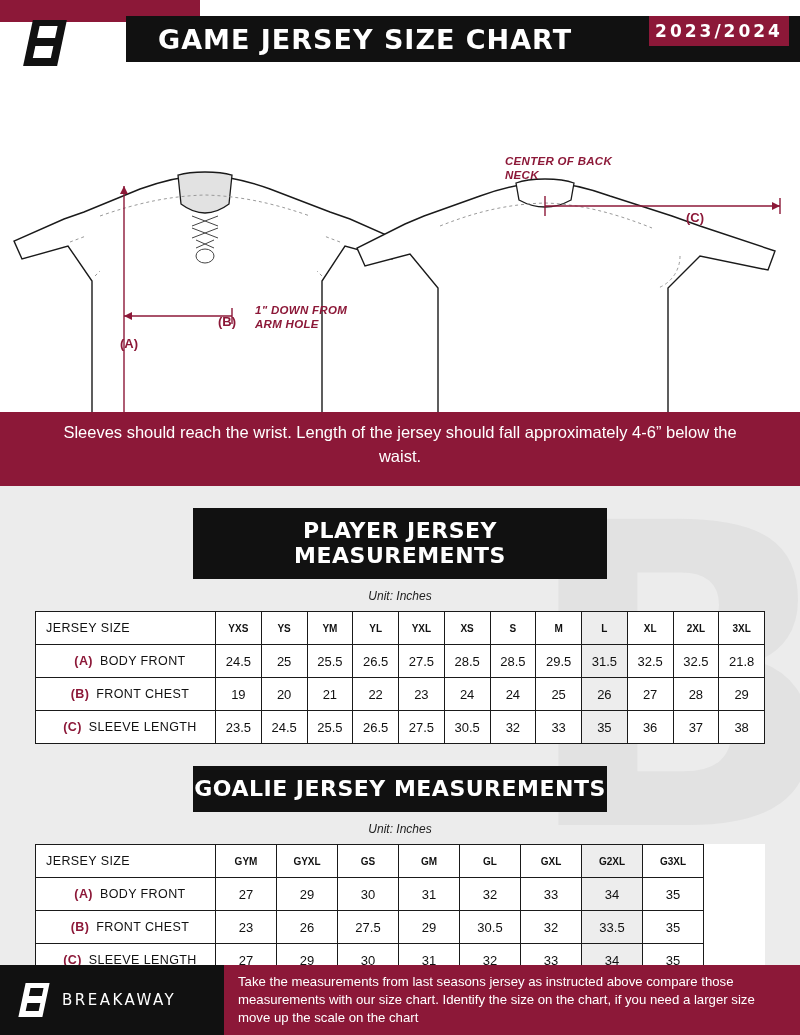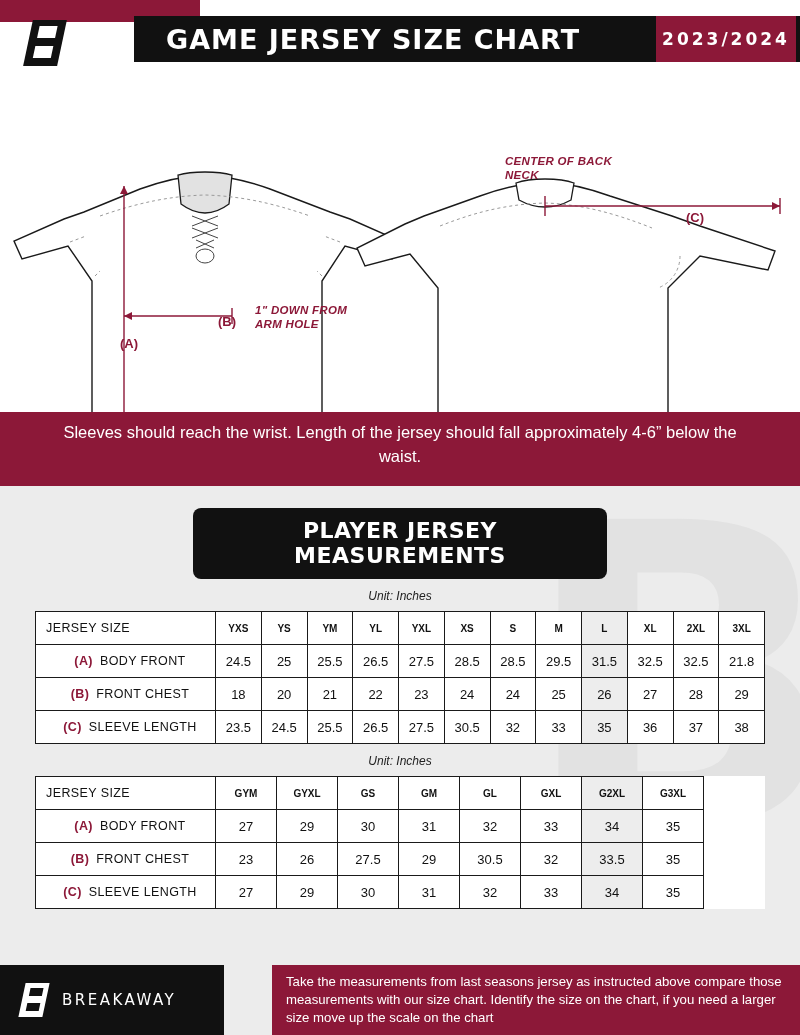--- a/index.html
+++ b/index.html
@@ -61,38 +61,38 @@
   }
   .logo-slash::before {
     content: "";
     position: absolute;
     left: 8px; top: 26px;
     width: 18px; height: 12px;
     background: #fff;
   }
   .title-bar {
     position: absolute;
-    left: 134px; top: 16px;
+    left: 126px; top: 16px;
     right: 0; height: 46px;
     background: #111;
     display: flex;
     align-items: center;
   }
   .title-text {
     color: #fff;
     font-size: 27px;
     font-weight: bold;
     letter-spacing: 1px;
     margin-left: 32px;
     font-family: "DejaVu Sans", sans-serif;
   }
   .season-box {
     position: absolute;
-    right: 4px; top: 16px;
-    width: 140px; height: 46px;
+    right: 11px; top: 16px;
+    width: 140px; height: 30px;
     background: #8c1838;
     color: #fff;
     display: flex;
     align-items: center;
     justify-content: center;
     font-size: 17px;
     font-weight: bold;
     letter-spacing: 3px;
     font-family: "DejaVu Sans", sans-serif;
   }
@@ -138,21 +138,21 @@
   .section-title {
     margin: 22px auto 0;
     width: 414px;
     background: #111;
     color: #fff;
     text-align: center;
     padding: 10px 0 11px;
     font-size: 22px;
     font-weight: bold;
     letter-spacing: .5px;
-    border-radius: 8px;
+    border-radius: 0;
     font-family: "DejaVu Sans", sans-serif;
   }
   .unit {
     text-align: center;
     font-style: italic;
     font-size: 12px;
     color: #222;
     margin: 10px 0 8px;
   }
 
@@ -235,21 +235,20 @@
     letter-spacing: 2.5px;
     font-family: "DejaVu Sans", sans-serif;
   }
   .footer-right {
     flex: 1;
     background: #8c1838;
     color: #fff;
     font-size: 13.2px;
     line-height: 18px;
     padding: 8px 14px 0 14px;
-    margin-left: 48px;
   }
 </style>
 </head>
 <body>
 
 <div class="watermark">B</div>
 
 <div class="header">
   <div class="header-red-left"></div>
   <div class="logo-box">
@@ -361,21 +360,21 @@
           <td class="">28.5</td>
           <td class="">28.5</td>
           <td class="">29.5</td>
           <td class="hl">31.5</td>
           <td class="">32.5</td>
           <td class="">32.5</td>
           <td class="">21.8</td>
         </tr>
         <tr>
           <td class="row-label"><span class="ltr">(B)</span>FRONT CHEST</td>
-          <td class="">18</td>
+          <td class="">19</td>
           <td class="">20</td>
           <td class="">21</td>
           <td class="">22</td>
           <td class="">23</td>
           <td class="">24</td>
           <td class="">24</td>
           <td class="">25</td>
           <td class="hl">26</td>
           <td class="">27</td>
           <td class="">28</td>
@@ -394,20 +393,21 @@
           <td class="hl">35</td>
           <td class="">36</td>
           <td class="">37</td>
           <td class="">38</td>
         </tr>
       </tbody>
     </table>
 </div>
 
 <div class="section-wrap">
+  <div class="section-title">GOALIE JERSEY MEASUREMENTS</div>
   <div class="unit">Unit: Inches</div>
   <table id="goalie-table" style="width:730px;">
       <thead>
         <tr>
           <th class="hdr-label" style="width: 180px;">JERSEY SIZE</th>
           <th class="hdr-size">GYM</th>
           <th class="hdr-size">GYXL</th>
           <th class="hdr-size">GS</th>
           <th class="hdr-size">GM</th>
           <th class="hdr-size">GL</th>

